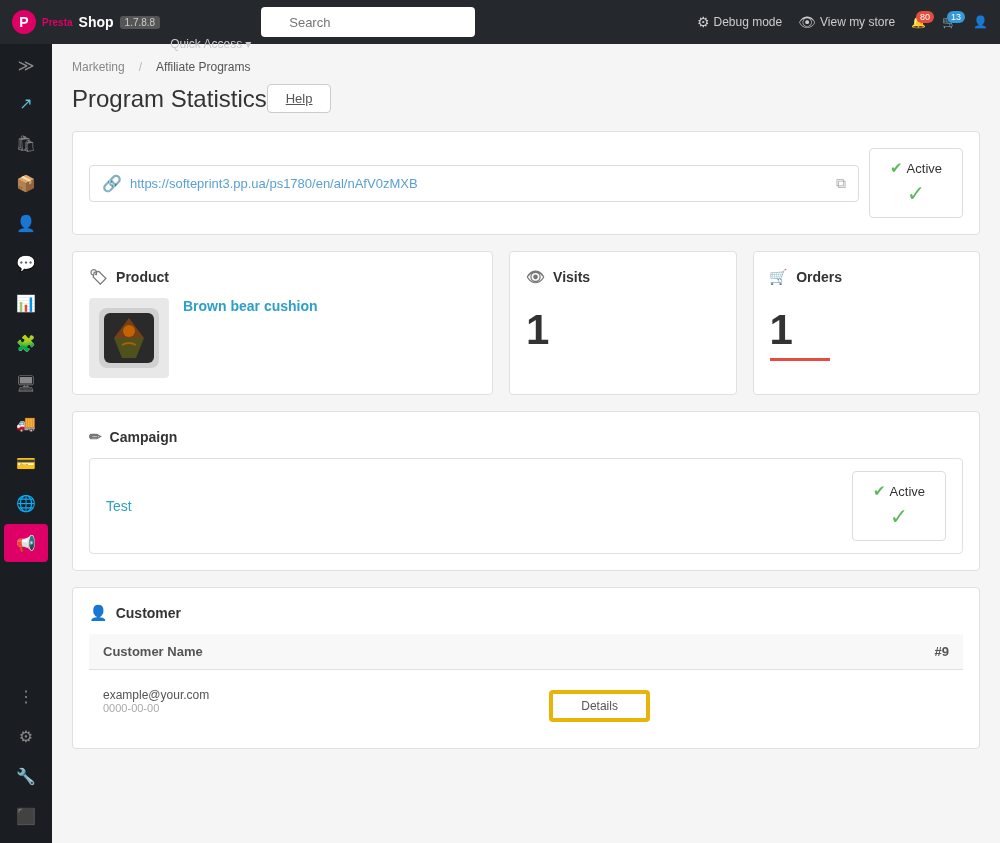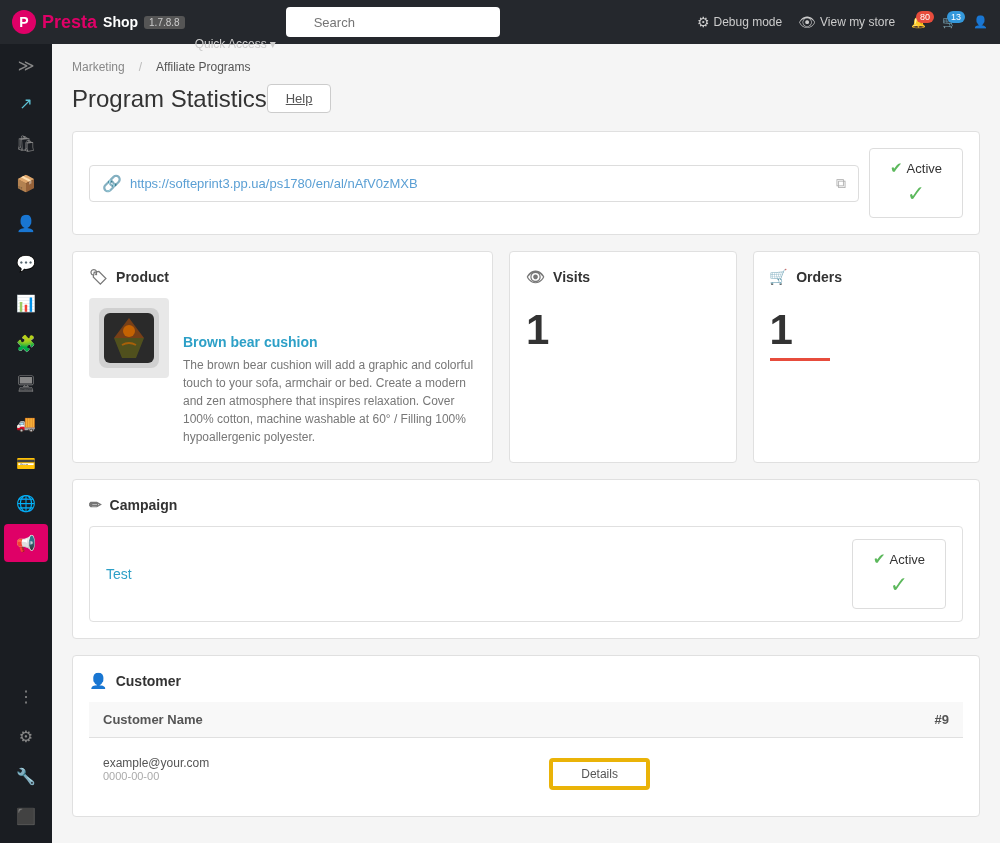--- a/index.html
+++ b/index.html
@@ -273,21 +273,20 @@
       flex-shrink: 0;
       overflow: hidden;
     }
     .product-image svg { width: 70px; height: 70px; }
     .product-details { flex: 1; }
     .product-name {
       color: #2da0c7;
       font-size: 14px;
       font-weight: 600;
       margin-bottom: 6px;
-      margin-top: 36px;
     }
     .product-desc {
       font-size: 12px;
       color: #777;
       line-height: 1.5;
     }
 
     .stat-number {
       font-size: 42px;
       font-weight: 700;
@@ -356,21 +355,21 @@
   </style>
 </head>
 <body>
 
 <nav class="navbar">
   <div class="navbar-logo">
     <svg width="24" height="24" viewBox="0 0 24 24">
       <circle cx="12" cy="12" r="12" fill="#df0067"></circle>
       <text x="12" y="17" text-anchor="middle" fill="white" font-size="14" font-weight="bold">P</text>
     </svg>
-    <span style="color:#df0067;font-weight:900;font-size:18px;">Presta</span>
+    <span style="color:#df0067;font-weight:900;font-size:10px;">Presta</span>
       <span style="color:#fff;font-weight:700;font-size:14px;">Shop</span>
     <span class="version-badge">1.7.8.8</span>
   </div>
 
   <div class="quick-access-btn">
     <span>Quick Access</span>
     <span>▾</span>
   </div>
 
   <div class="search-wrap">
@@ -463,21 +462,20 @@
             <rect x="5" y="5" width="60" height="60" rx="8" fill="#d0d0d0"></rect>
             <rect x="10" y="10" width="50" height="50" rx="6" fill="#2a2a2a"></rect>
             <polygon points="35,15 50,35 20,35" fill="#8B4513" opacity="0.8"></polygon>
             <polygon points="20,35 50,35 42,55 28,55" fill="#5a5a1a" opacity="0.8"></polygon>
             <circle cx="35" cy="28" r="6" fill="#cc6600" opacity="0.9"></circle>
             <path d="M28,42 Q35,38 42,42" stroke="#cc6600" stroke-width="2" fill="none" opacity="0.7"></path>
           </svg>
         </div>
         <div class="product-details">
           <div class="product-name">Brown bear cushion</div>
-          <div class="product-desc">The brown bear cushion will add a graphic and colorful touch to your sofa, armchair or bed. Create a modern and zen atmosphere that inspires relaxation. Cover 100% cotton, machine washable at 60° / Filling 100% hypoallergenic polyester.</div>
         </div>
       </div>
     </div>
 
     <div class="stat-card">
       <div class="section-title">
         <span class="section-icon">👁</span>
         <span>Visits</span>
       </div>
       <div class="stat-number">1</div>

